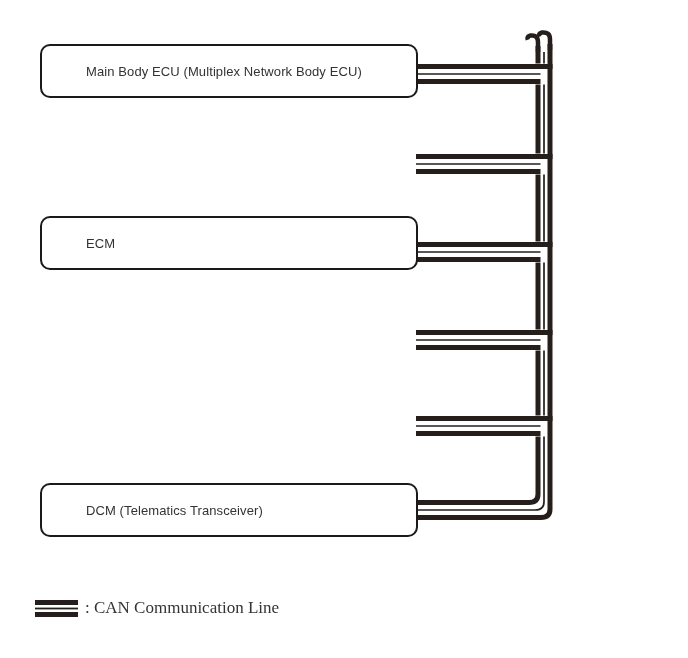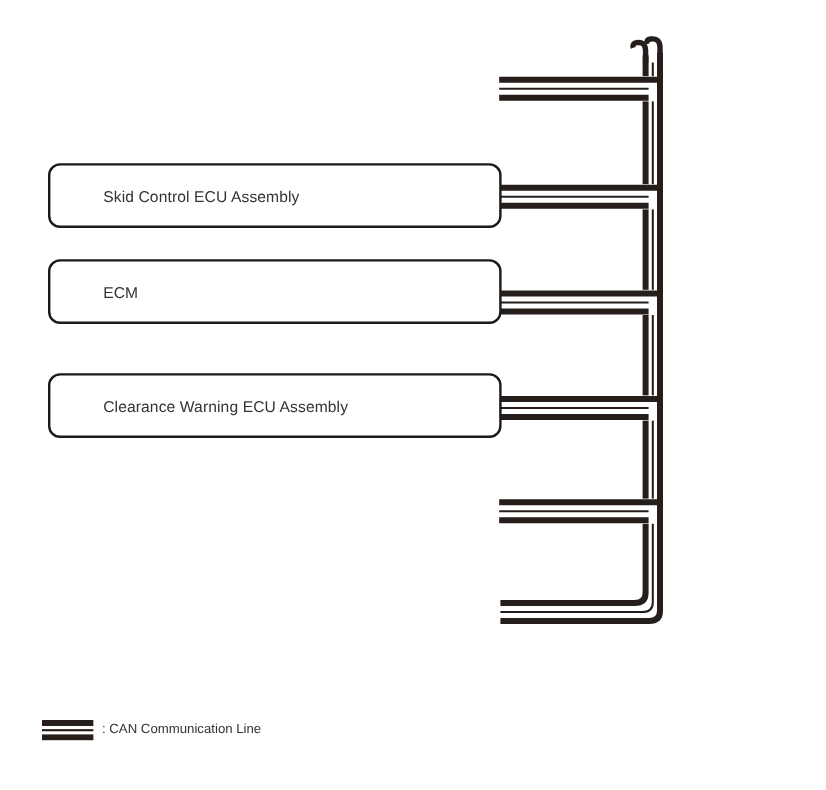--- a/index.html
+++ b/index.html
@@ -52,23 +52,24 @@
   .legend {
     position: absolute;
     left: 35px;
     top: 596px;
     height: 24px;
     display: flex;
     align-items: center;
   }
   .legend-symbol { display: block; margin-right: 7px; }
   .legend-label {
-    font-size: 11px;
+    font-size: 17px;
     color: var(--text);
     white-space: nowrap;
+    font-family: Liberation Serif, serif;
   }
 </style>
 </head>
 <body>
 
 <div class="canvas">
 
   <svg class="wires" viewBox="0 0 688 658">
     <g>
 
@@ -108,28 +109,28 @@
       <line class="ln w2" x1="416" y1="0" x2="540.5" y2="0"></line>
       <line class="ln w5" x1="416" y1="7.5" x2="540.5" y2="7.5"></line>
     </g>
     <g transform="translate(0,426)">
       <line class="ln w5" x1="416" y1="-7.5" x2="552.5" y2="-7.5"></line>
       <line class="ln w2" x1="416" y1="0" x2="540.5" y2="0"></line>
       <line class="ln w5" x1="416" y1="7.5" x2="540.5" y2="7.5"></line>
     </g>
   </svg>
 
-  <div class="ecu-box" style="top:136px">
-    <span class="ecu-label">Skid Control ECU Assembly</span>
+  <div class="ecu-box" style="top:44px">
+    <span class="ecu-label">Main Body ECU (Multiplex Network Body ECU)</span>
   </div>
   <div class="ecu-box" style="top:216px">
     <span class="ecu-label">ECM</span>
   </div>
-  <div class="ecu-box" style="top:311px">
-    <span class="ecu-label">Clearance Warning ECU Assembly</span>
+  <div class="ecu-box" style="top:483px">
+    <span class="ecu-label">DCM (Telematics Transceiver)</span>
   </div>
 
   <div class="legend">
     <svg class="legend-symbol" width="43" height="17" viewBox="0 0 43 17">
       <rect class="lgfill" x="0" y="0" width="43" height="5"></rect>
       <rect class="lgfill" x="0" y="7.6" width="43" height="1.8"></rect>
       <rect class="lgfill" x="0" y="12" width="43" height="5"></rect>
     </svg>
     <span class="legend-label">: CAN Communication Line</span>
   </div>

